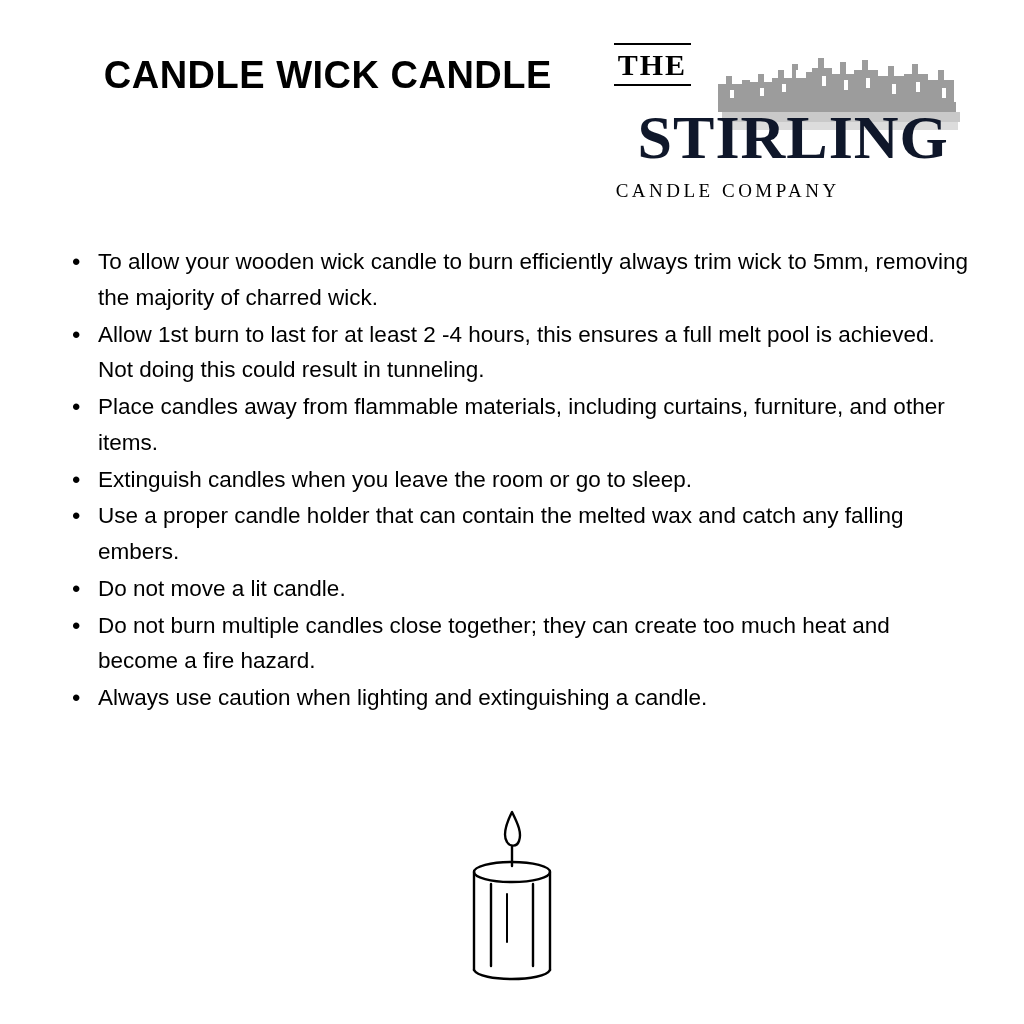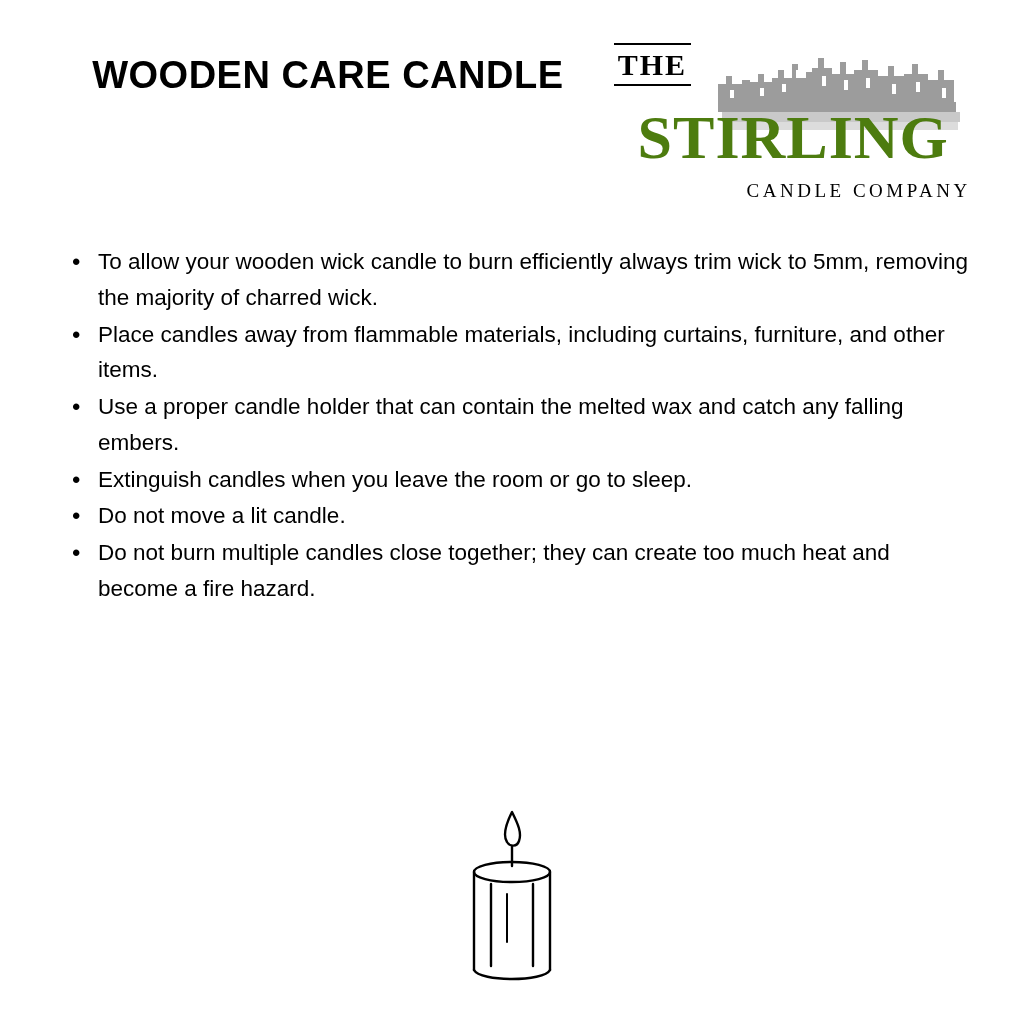--- a/index.html
+++ b/index.html
@@ -92,28 +92,28 @@
     position: absolute;
     top: 72px;
     left: 0;
     width: 355px;
     text-align: center;
     font-family: "Liberation Serif", serif;
     font-weight: bold;
     font-size: 62px;
     letter-spacing: 1px;
     line-height: 1;
-    color: #4d7c0f;
+    color: #0f172a;
   }
   .logo-sub {
     position: absolute;
     top: 146px;
     left: 0;
     width: 355px;
-    text-align: right;
+    text-align: left;
     font-family: "Liberation Serif", serif;
     font-size: 19px;
     letter-spacing: 3.5px;
     color: #000;
   }
 
   
   .care-list {
     margin: 30px 0 8px 0;
     padding: 0 52px 0 68px;
@@ -147,21 +147,21 @@
   }
 </style>
 </head>
 <body>
 
 <div class="page">
 
   <div class="header">
 
     <div class="title-block">
-      <div class="title-line">WOODEN CARE CANDLE</div>
+      <div class="title-line">CANDLE WICK CANDLE</div>
     </div>
 
     <div class="logo">
       <svg class="logo-skyline" viewBox="0 0 340 100">
         <g fill="#9c9c9c">
           <path d="M150 62 L150 38 L156 38 L156 30 L162 30 L162 38 L170 38 L170 24 L176 24 L176 38 L184 38 L184 32 L190 32 L190 62 Z"></path>
           <path d="M190 62 L190 28 L196 28 L196 18 L202 18 L202 28 L210 28 L210 34 L218 34 L218 22 L224 22 L224 34 L232 34 L232 62 Z"></path>
           <path d="M232 62 L232 30 L240 30 L240 20 L246 20 L246 30 L256 30 L256 36 L266 36 L266 26 L272 26 L272 36 L282 36 L282 62 Z"></path>
           <path d="M282 62 L282 34 L290 34 L290 24 L296 24 L296 34 L306 34 L306 40 L316 40 L316 30 L322 30 L322 40 L332 40 L332 62 Z"></path>
           <path d="M96 62 L96 44 L104 44 L104 36 L110 36 L110 44 L120 44 L120 40 L128 40 L128 62 Z"></path>
@@ -185,25 +185,27 @@
       </svg>
       <div class="logo-the">THE</div>
       <div class="logo-main">STIRLING</div>
       <div class="logo-sub">CANDLE COMPANY</div>
     </div>
 
   </div>
 
   <ul class="care-list">
     <li class="care-item">To allow your wooden wick candle to burn efficiently always trim wick to 5mm, removing the majority of charred wick.</li>
+    <li class="care-item">Allow 1st burn to last for at least 2 -4 hours, this ensures a full melt pool is achieved.  Not doing this could result in tunneling.</li>
     <li class="care-item">Place candles away from flammable materials, including curtains, furniture, and other items.</li>
+    <li class="care-item">Extinguish candles when you leave the room or go to sleep.</li>
     <li class="care-item">Use a proper candle holder that can contain the melted wax and catch any falling embers.</li>
-    <li class="care-item">Extinguish candles when you leave the room or go to sleep.</li>
     <li class="care-item">Do not move a lit candle.</li>
     <li class="care-item">Do not burn multiple candles close together; they can create too much heat and become a fire hazard.</li>
+    <li class="care-item">Always use caution when lighting and extinguishing a candle.</li>
   </ul>
 
   <div class="candle-wrap">
     <svg width="130" height="200" viewBox="0 0 130 200">
       <g fill="none" stroke="#000000" stroke-width="2.4" stroke-linecap="round" stroke-linejoin="round">
 
         <path d="M65 10 C58 24, 56 34, 60 40 C63 45, 70 45, 72 39 C75 31, 71 22, 65 10 Z"></path>
 
         <path d="M65 45 L65 64"></path>
 

